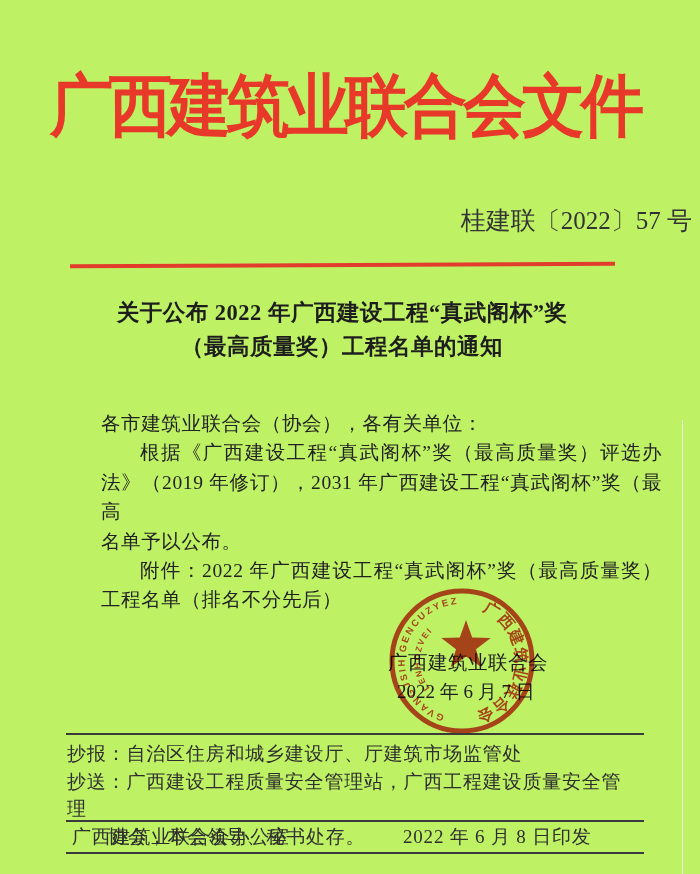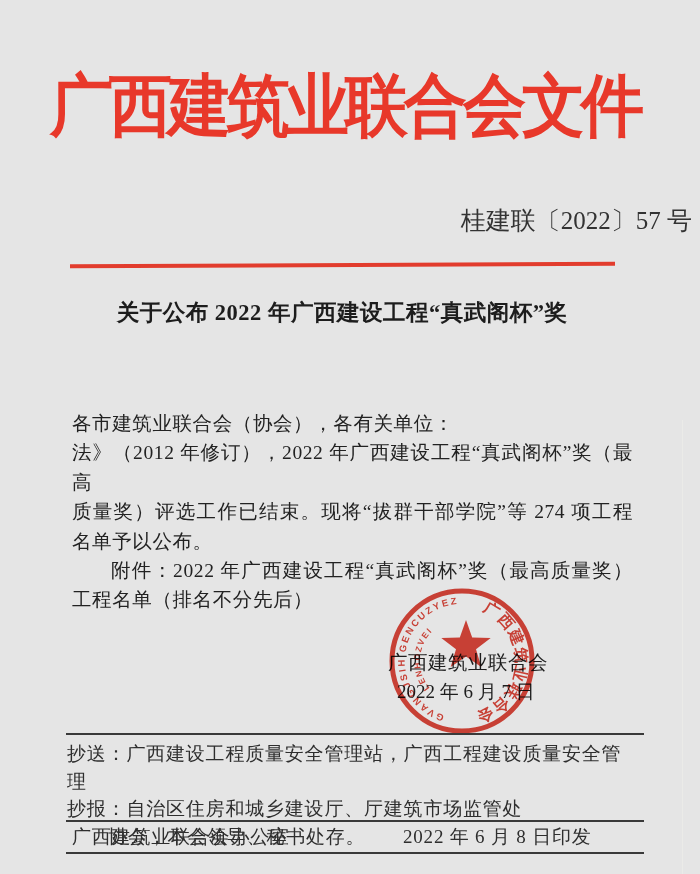--- a/index.html
+++ b/index.html
@@ -1,18 +1,18 @@
 <!DOCTYPE html>
 <html><head>
 <meta charset="utf-8">
 <style>
   html,body{margin:0;padding:0;background:#ffffff;}
   .page{
     position:relative;width:700px;height:874px;overflow:hidden;
-    background:#e5e5e5;color:#2b2b2b;
+    background:#bef264;color:#2b2b2b;
     font-family:"Liberation Serif", serif;
   }
   
   .org-header{
     position:absolute;top:66px;left:0;width:100%;box-sizing:border-box;padding-right:10px;
     text-align:center;color:#e8382a;font-weight:bold;
     font-size:63px;letter-spacing:-4px;line-height:80px;
     transform:scaleY(1.08);transform-origin:center;
     white-space:nowrap;
   }
@@ -28,21 +28,21 @@
     position:absolute;top:296px;left:0;width:100%;box-sizing:border-box;padding-right:16px;
     text-align:center;font-weight:bold;font-size:22.5px;line-height:34px;color:#1d1d1d;
     letter-spacing:0.5px;
     font-family:Liberation Serif, serif;
   }
   
   .body-block{
     position:absolute;top:409px;left:72px;width:561px;
     font-size:19.5px;line-height:29.4px;letter-spacing:0.6px;color:#222;
   }
-  .bline{display:block;width:100%;}
+  .bline{display:block;width:100%;margin-left:29px;}
   .bline.justify{text-align:justify;text-align-last:justify;}
   .bline.indent{text-indent:2em;}
   
   .sig-org{
     position:absolute;top:649px;left:388px;width:156px;
     font-size:19.5px;letter-spacing:0.5px;color:#1e1e1e;white-space:nowrap;
   }
   .sig-date{
     position:absolute;top:679px;left:397px;width:140px;
     font-size:19px;color:#1e1e1e;white-space:nowrap;
@@ -77,26 +77,27 @@
 <div class="page">
 
   <div class="org-header">广西建筑业联合会文件</div>
 
   <div class="doc-number">桂建联〔2022〕57 号</div>
 
   <div class="red-rule"></div>
 
   <div class="doc-title">
     <div>关于公布 2022 年广西建设工程“真武阁杯”奖</div>
+    <div>（最高质量奖）工程名单的通知</div>
   </div>
 
   <div class="body-block">
     <span class="bline">各市建筑业联合会（协会），各有关单位：</span>
-    <span class="bline justify">法》（2012 年修订），2022 年广西建设工程“真武阁杯”奖（最高</span>
-    <span class="bline justify">质量奖）评选工作已结束。现将“拔群干部学院”等 274 项工程</span>
+    <span class="bline indent justify">根据《广西建设工程“真武阁杯”奖（最高质量奖）评选办</span>
+    <span class="bline justify">法》（2019 年修订），2031 年广西建设工程“真武阁杯”奖（最高</span>
     <span class="bline">名单予以公布。</span>
     <span class="bline indent justify">附件：2022 年广西建设工程“真武阁杯”奖（最高质量奖）</span>
     <span class="bline">工程名单（排名不分先后）</span>
   </div>
 
   <div class="sig-org">广西建筑业联合会</div>
   <div class="sig-date">2022 年 6 月 7 日</div>
 
   <svg class="seal" viewBox="0 0 160 160" xmlns="http://www.w3.org/2000/svg">
     <defs>
@@ -113,22 +114,22 @@
       <textPath href="#arcInner">LENHOZVEI</textPath>
     </text>
     <text fill="#dc372a" font-size="15.5" letter-spacing="1.5" font-weight="bold">
       <textPath href="#arcCjk">广西建筑业联合会</textPath>
     </text>
   </svg>
 
   <div class="rule rule-1"></div>
 
   <div class="copy-block">
+    <div>抄报：自治区住房和城乡建设厅、厅建筑市场监管处</div>
     <div>抄送：广西建设工程质量安全管理站，广西工程建设质量安全管理</div>
-    <div>抄报：自治区住房和城乡建设厅、厅建筑市场监管处</div>
     <div class="copy-cont">协会，本会领导、秘书处存。</div>
   </div>
 
   <div class="rule rule-2"></div>
 
   <div class="issuer-row">
     <span class="issuer">广西建筑业联合会办公室</span>
     <span class="print-date">2022 年 6 月 8 日印发</span>
   </div>
 

